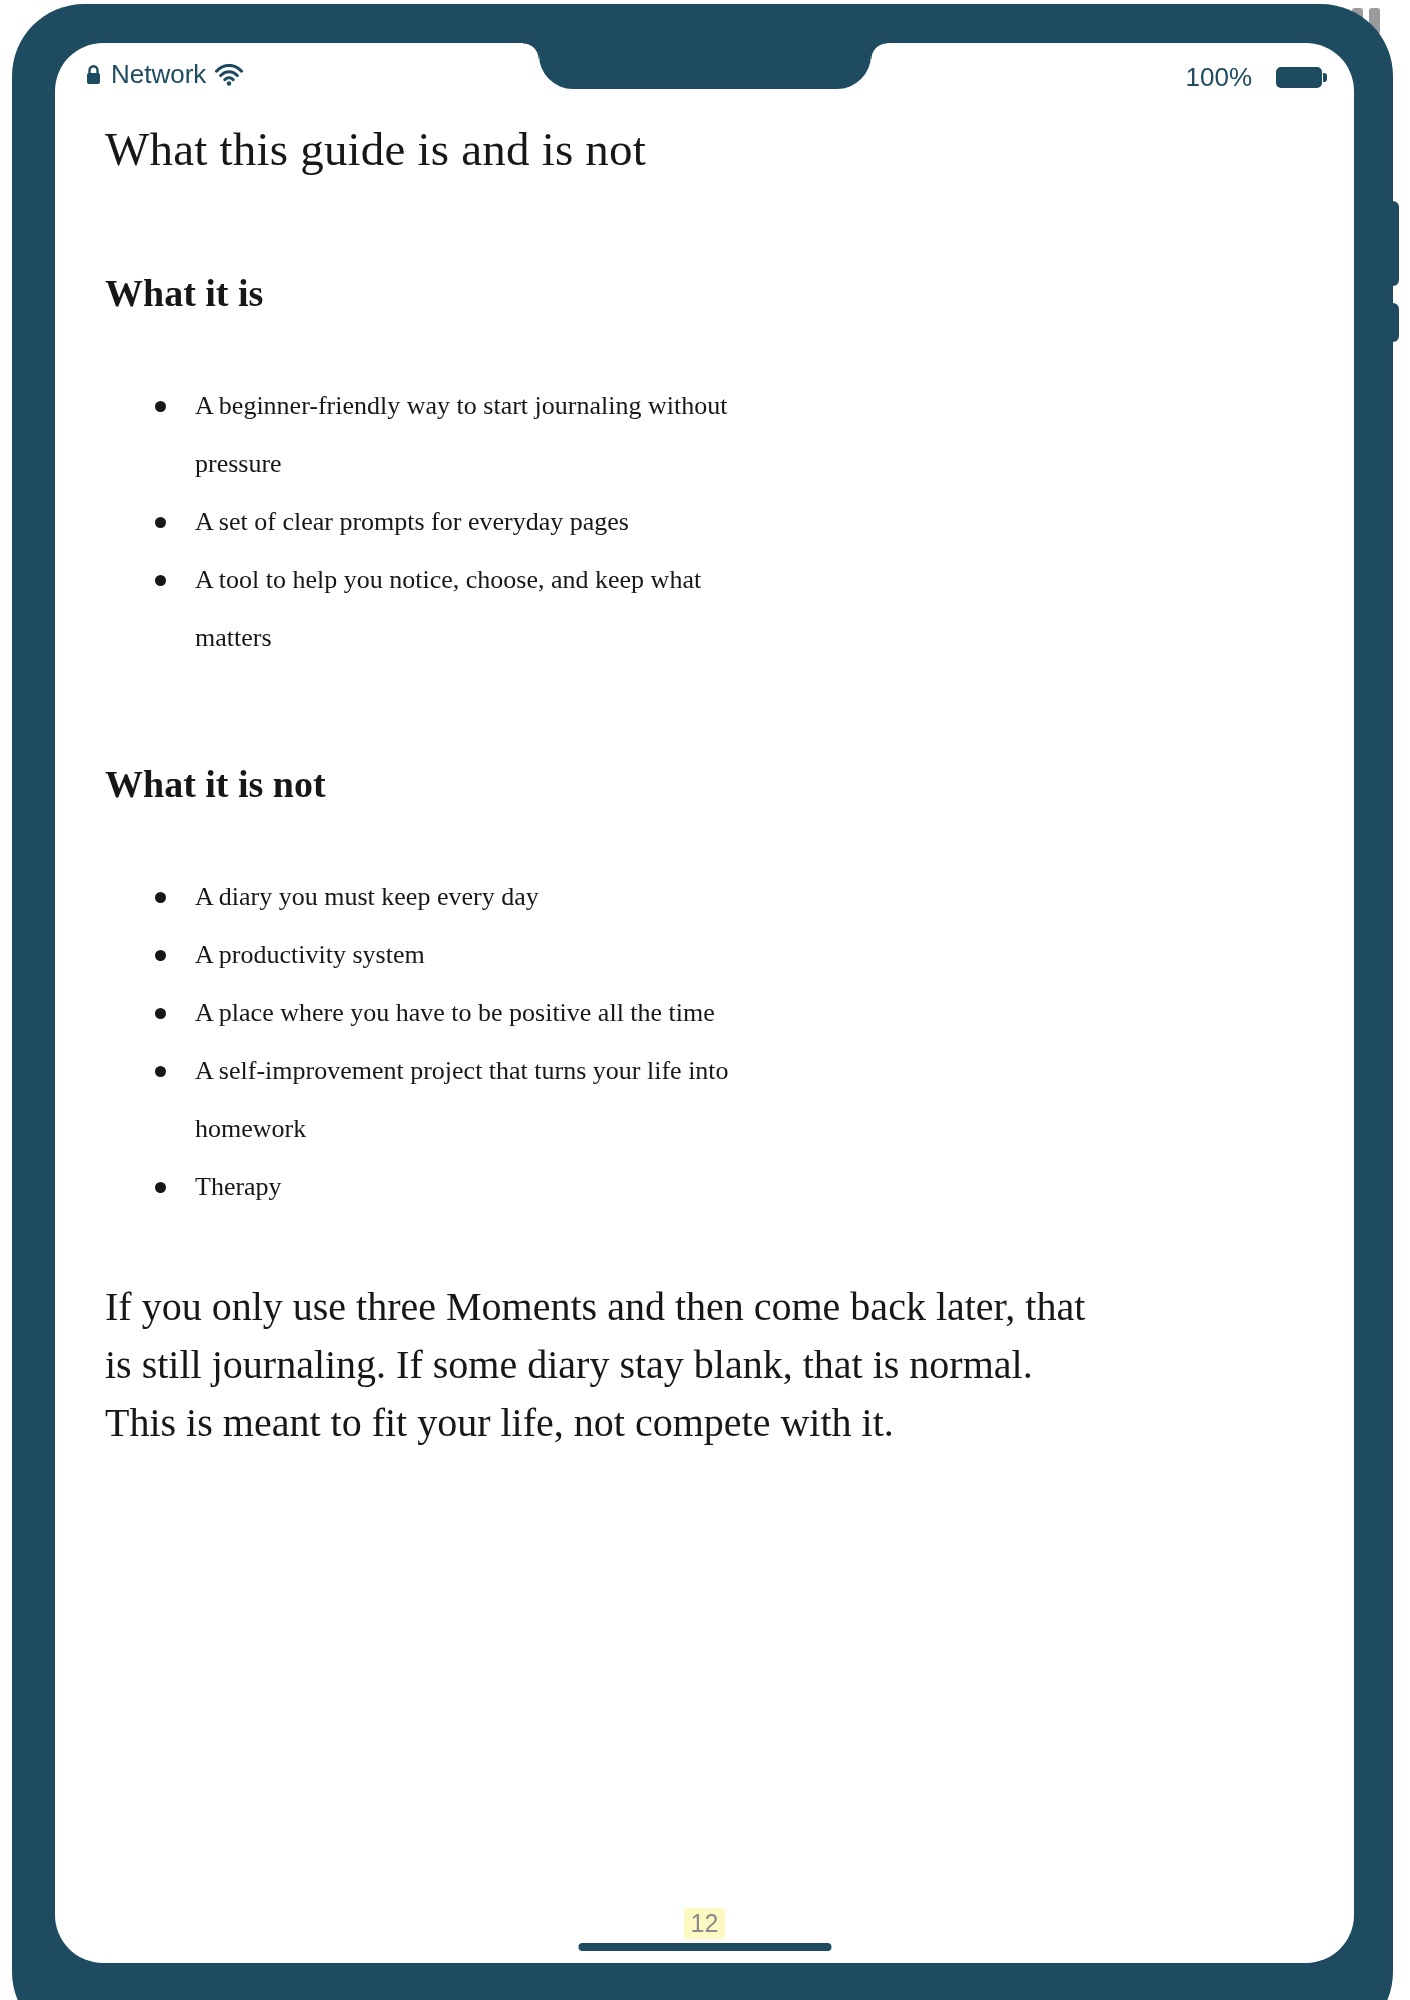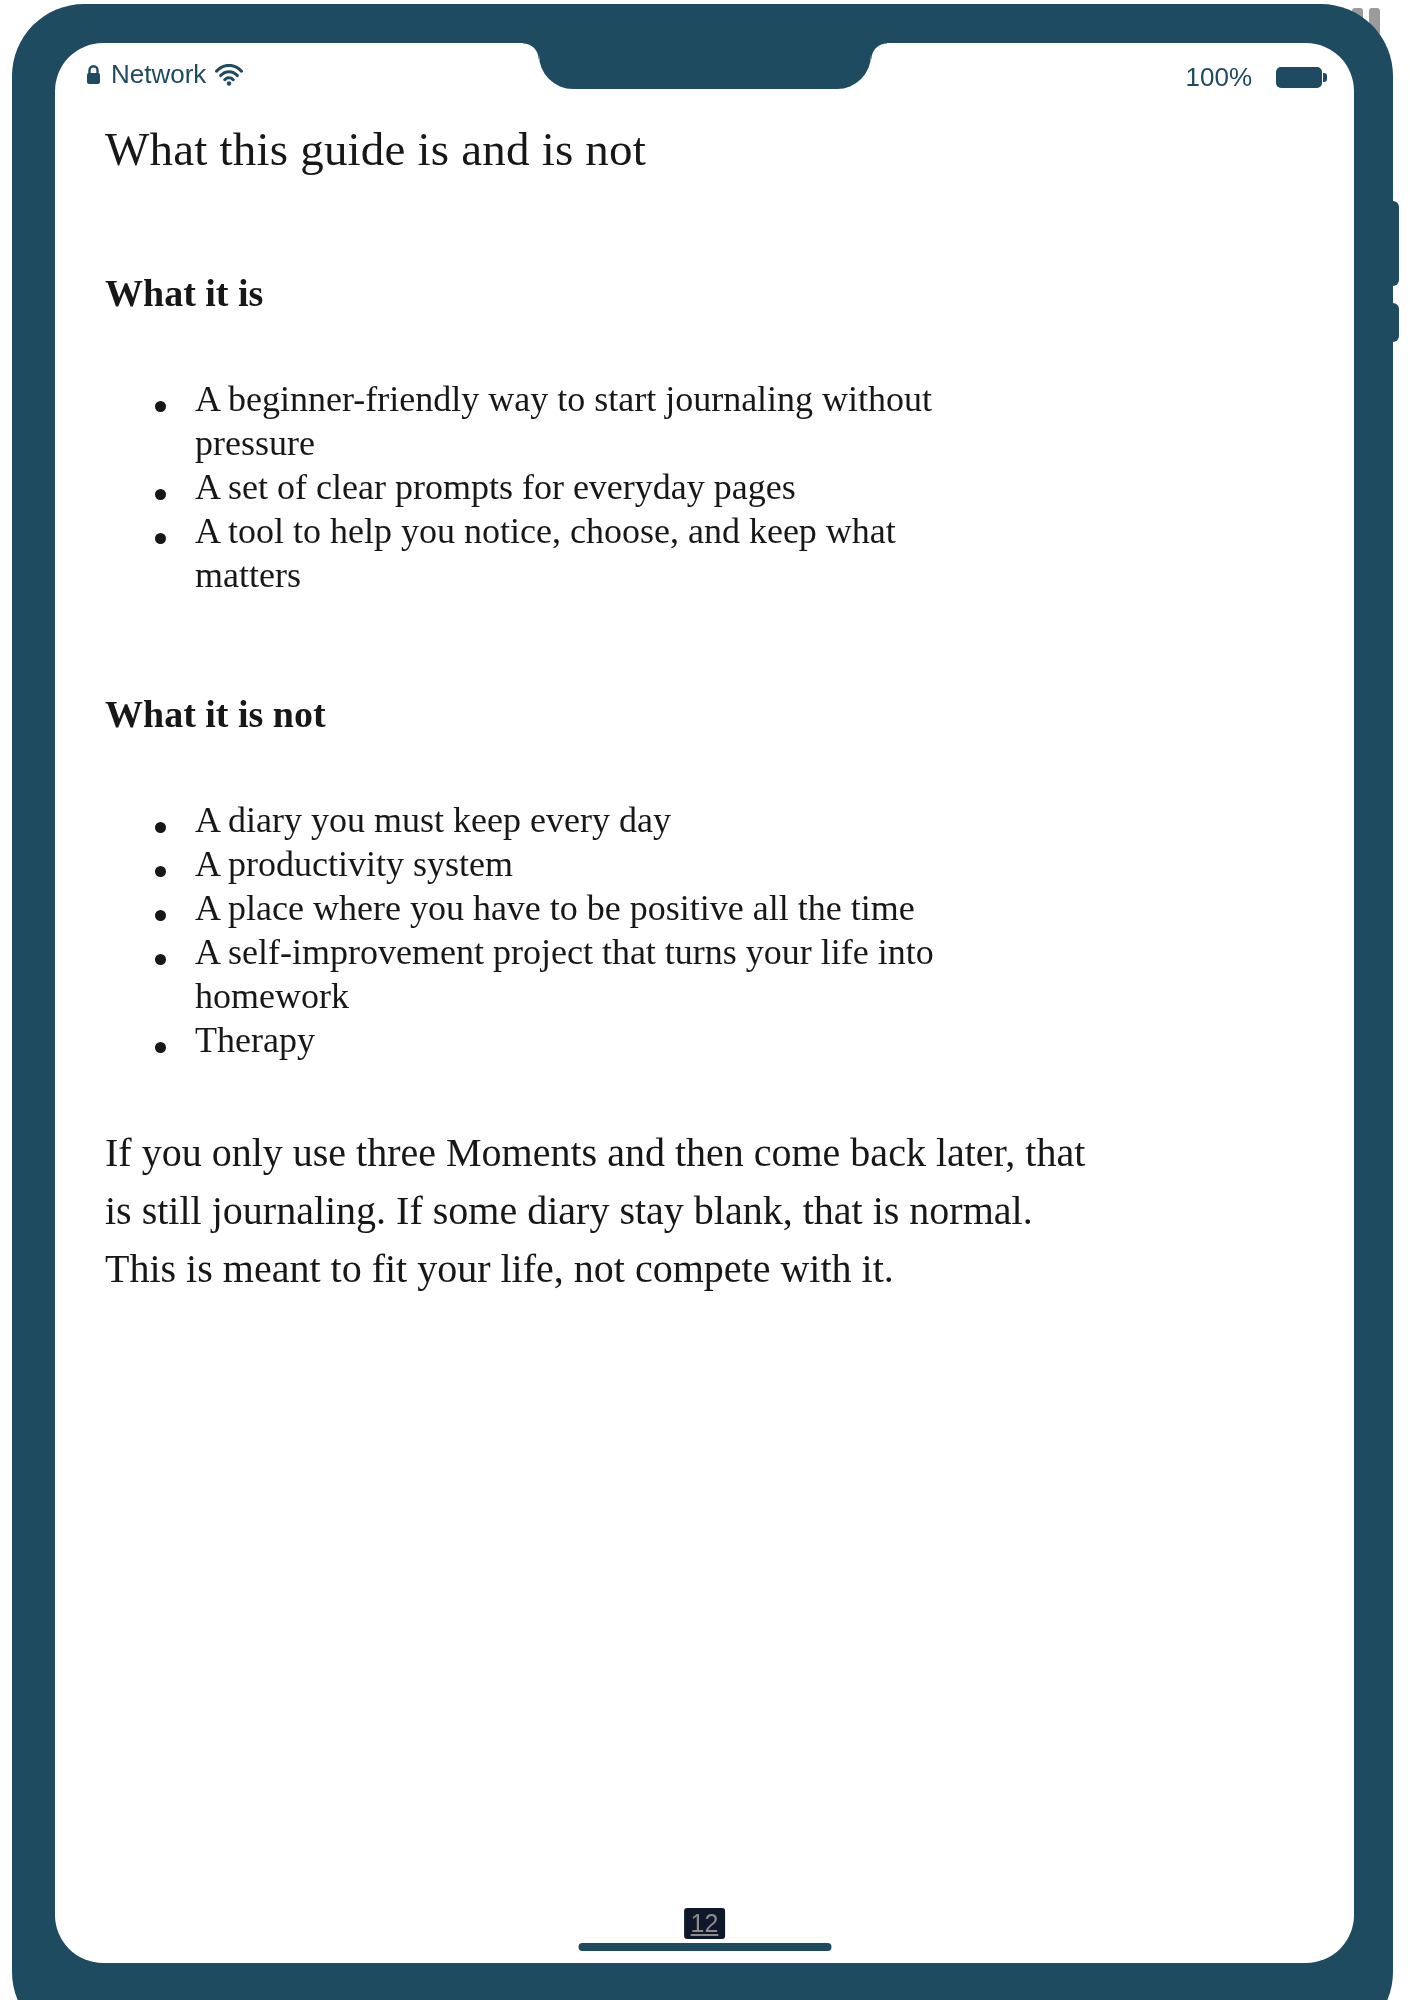--- a/index.html
+++ b/index.html
@@ -120,21 +120,21 @@
     font-size: 38px; font-weight: 700;
     color: var(--body-text, #171717);
   }
   ul.bullets {
     list-style: none;
     margin: 62px 0 0 0;
     padding: 0 0 0 90px;
   }
   ul.bullets li {
     position: relative;
-    font-size: 36px; line-height: 44px;
+    font-size: 26px; line-height: 58px;
     white-space: pre-line;
     max-width: 1045px;
   }
   ul.bullets li .dot {
     position: absolute; left: -40px; top: 24px;
     width: 11px; height: 11px; border-radius: 50%;
     background: var(--body-text, #171717);
   }
   p.closing {
     margin: 62px 0 0 0;
@@ -143,24 +143,23 @@
     max-width: 1195px;
   }
 
   
   .page-number {
     position: absolute;
     left: 50%; bottom: 24px;
     transform: translateX(-50%);
     font-size: 25px;
     color: var(--muted-grey, #8b8b8b);
-    background: #0f172a;
+    background: #fef9c3;
     padding: 1px 7px;
     border-radius: 3px;
-    text-decoration: underline;
   }
   .home-indicator {
     position: absolute;
     left: 50%; bottom: 12px;
     transform: translateX(-50%);
     width: 253px; height: 8px;
     border-radius: 5px;
     background: var(--frame, #1e4b60);
   }
 </style>

